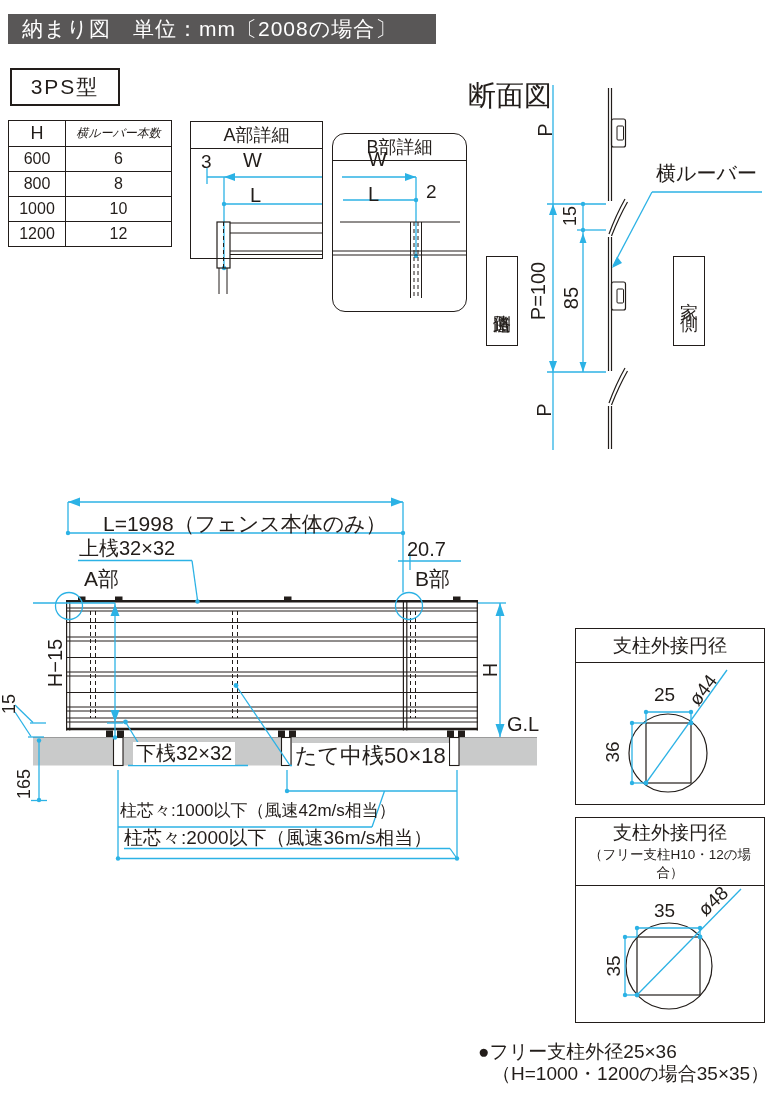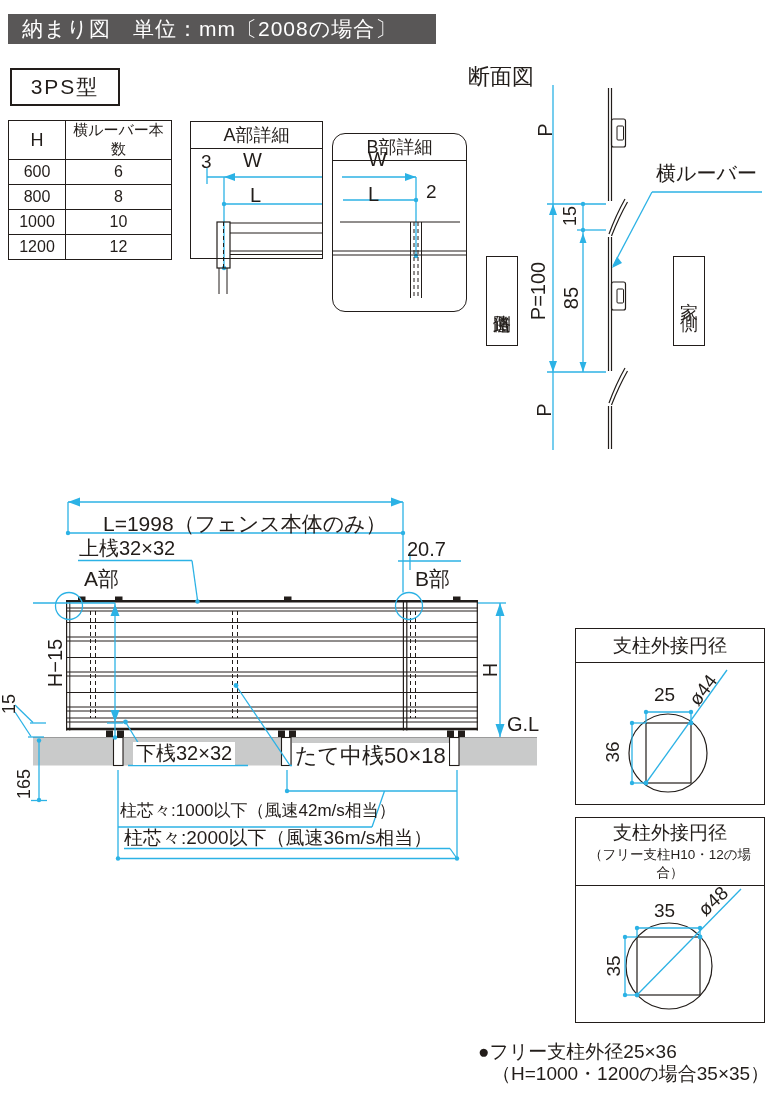--- a/index.html
+++ b/index.html
@@ -9,21 +9,21 @@
   .rot{position:absolute;white-space:nowrap;transform:translate(-50%,-50%) rotate(-90deg);line-height:1;}
   .hdr{position:absolute;left:8px;top:14px;width:428px;height:30px;background:#595757;color:#fff;
        font-size:21px;line-height:30px;padding-left:14px;box-sizing:border-box;letter-spacing:1px;}
   .badge{position:absolute;left:10px;top:68px;width:106px;height:34px;border:2px solid #221d1a;
          font-size:21px;text-align:center;line-height:34px;letter-spacing:2px;}
   table.spec{position:absolute;left:8px;top:120px;border-collapse:collapse;}
   table.spec td,table.spec th{border:1.3px solid #221d1a;text-align:center;font-weight:normal;padding:0;}
   table.spec th{height:25px;}
   table.spec td{height:24px;font-size:16px;}
   .colH{width:56px;font-size:18px;}
-  .colN{width:105px;font-size:15px;}
+  .colN{width:105px;font-size:12px;font-style:italic;}
   .dbox{position:absolute;border:1.3px solid #221d1a;box-sizing:border-box;background:transparent;}
   .dbox .ttl{border-bottom:1.3px solid #221d1a;text-align:center;font-size:18px;height:26px;line-height:26px;}
   .pbox{position:absolute;border:1.4px solid #221d1a;box-sizing:border-box;}
   .pbox .ttl{border-bottom:1.4px solid #221d1a;text-align:center;}
   .vbox{position:absolute;border:1.3px solid #221d1a;box-sizing:border-box;display:flex;
         align-items:center;justify-content:center;writing-mode:vertical-rl;font-size:18px;}
   svg{position:absolute;left:0;top:0;pointer-events:none;}
   .k{stroke:#221d1a;stroke-width:1.2;fill:none;}
   .k1{stroke:#221d1a;stroke-width:1;fill:none;}
   .k2{stroke:#221d1a;stroke-width:2.6;fill:none;}
@@ -287,21 +287,21 @@
   <div class="lbl" style="left:243px;top:149px;font-size:20px;">W</div>
   <div class="lbl" style="left:250px;top:184px;font-size:20px;">L</div>
 
   <div class="dbox" style="left:332px;top:133px;width:135px;height:179px;border-radius:13px;">
     <div class="ttl">B部詳細</div>
   </div>
   <div class="lbl" style="left:368px;top:148px;font-size:20px;">W</div>
   <div class="lbl" style="left:368px;top:183px;font-size:20px;">L</div>
   <div class="lbl" style="left:426px;top:181px;font-size:19px;">2</div>
 
-  <div class="lbl" style="left:468px;top:64px;font-size:22px;">断面図</div>
+  <div class="lbl" style="left:468px;top:80px;font-size:28px;">断面図</div>
   <div class="rot" style="left:545px;top:130px;font-size:20px;">P</div>
   <div class="rot" style="left:570px;top:216px;font-size:18px;">15</div>
   <div class="rot" style="left:538px;top:291px;font-size:20px;">P=100</div>
   <div class="rot" style="left:571px;top:298px;font-size:20px;">85</div>
   <div class="rot" style="left:544px;top:410px;font-size:20px;">P</div>
   <div class="lbl" style="left:656px;top:162px;font-size:20px;">横ルーバー</div>
   <div class="vbox" style="left:486px;top:256px;width:32px;height:90px;">道路側</div>
   <div class="vbox" style="left:673px;top:256px;width:32px;height:90px;letter-spacing:13px;">家側</div>
 
   <div class="lbl" style="left:103px;top:512px;font-size:21px;">L=1998（フェンス本体のみ）</div>

